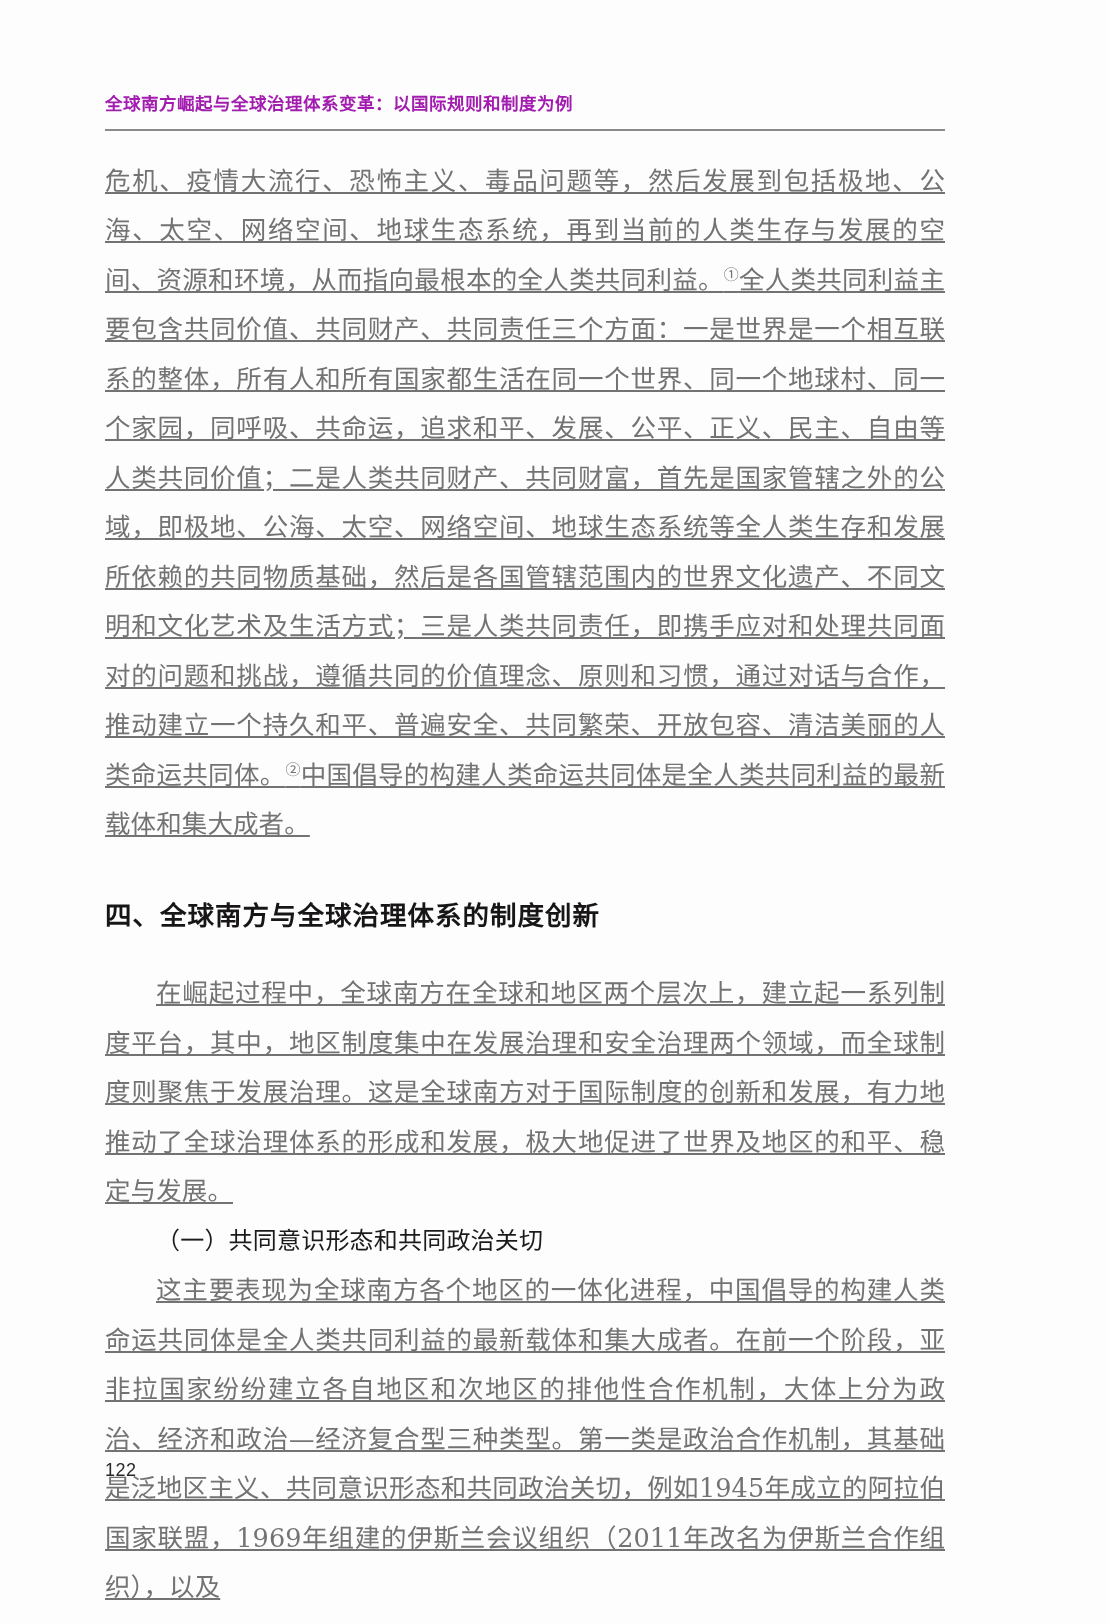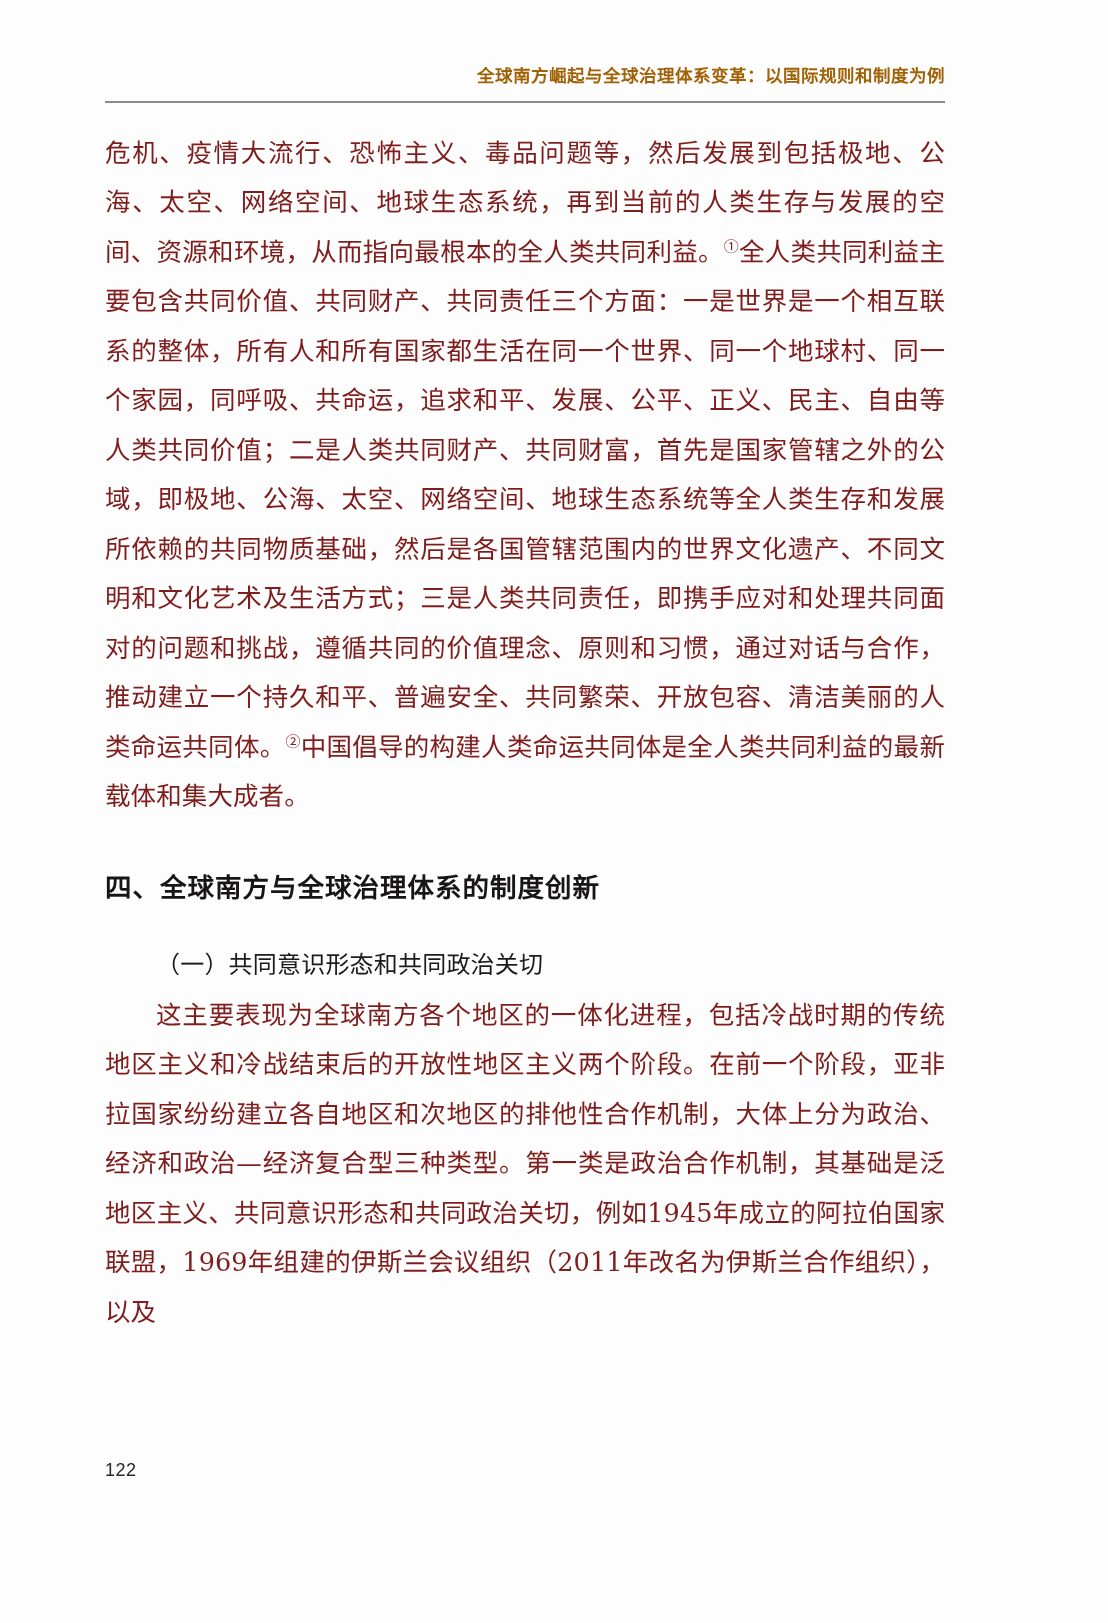--- a/index.html
+++ b/index.html
@@ -18,51 +18,51 @@
   }
   .content {
     position: absolute;
     left: 105px;
     top: 0;
     width: 840px;
   }
 
   
   .running-head {
-    margin-top: 64px;
+    margin-top: 92px;
     font-family: "DejaVu Serif", "Liberation Serif", serif;
     font-size: 17.5px;
     font-weight: 700;
     letter-spacing: 0.5px;
-    color: #a16207;
+    color: #a21caf;
     line-height: 1.4;
     white-space: nowrap;
-    text-align: right;
   }
   .head-rule {
     margin-top: 12px;
     height: 2px;
     width: 840px;
     background: #8b8b8b;
   }
 
   
   .body-block {
     margin-top: 26px;
   }
   p.para {
     margin: 0;
     font-family: "DejaVu Serif", "Liberation Serif", serif;
     font-size: 25.5px;
     line-height: 49.5px;
-    color: #7f1d1d;
+    color: #737373;
     text-align: justify;
     text-justify: inter-character;
     letter-spacing: 0.1px;
     text-indent: 0;
+    text-decoration: underline;
   }
   p.para.indent {
     text-indent: 51px;
   }
   sup.fn {
     font-size: 15px;
     vertical-align: super;
     line-height: 0;
     letter-spacing: 0;
   }
@@ -111,24 +111,25 @@
 
     <div class="running-head">全球南方崛起与全球治理体系变革：以国际规则和制度为例</div>
     <div class="head-rule"></div>
 
     <div class="body-block">
 
       <p class="para"><span>危机、疫情大流行、恐怖主义、毒品问题等，然后发展到包括极地、公海、太空、网络空间、地球生态系统，再到当前的人类生存与发展的空间、资源和环境，从而指向最根本的全人类共同利益。</span><sup class="fn">①</sup><span>全人类共同利益主要包含共同价值、共同财产、共同责任三个方面：一是世界是一个相互联系的整体，所有人和所有国家都生活在同一个世界、同一个地球村、同一个家园，同呼吸、共命运，追求和平、发展、公平、正义、民主、自由等人类共同价值；二是人类共同财产、共同财富，首先是国家管辖之外的公域，即极地、公海、太空、网络空间、地球生态系统等全人类生存和发展所依赖的共同物质基础，然后是各国管辖范围内的世界文化遗产、不同文明和文化艺术及生活方式；三是人类共同责任，即携手应对和处理共同面对的问题和挑战，遵循共同的价值理念、原则和习惯，通过对话与合作，推动建立一个持久和平、普遍安全、共同繁荣、开放包容、清洁美丽的人类命运共同体。</span><sup class="fn">②</sup><span>中国倡导的构建人类命运共同体是全人类共同利益的最新载体和集大成者。</span></p>
 
       <h2 class="section-heading">四、全球南方与全球治理体系的制度创新</h2>
 
+      <p class="para indent">在崛起过程中，全球南方在全球和地区两个层次上，建立起一系列制度平台，其中，地区制度集中在发展治理和安全治理两个领域，而全球制度则聚焦于发展治理。这是全球南方对于国际制度的创新和发展，有力地推动了全球治理体系的形成和发展，极大地促进了世界及地区的和平、稳定与发展。</p>
 
       <h3 class="sub-heading">（一）共同意识形态和共同政治关切</h3>
 
-      <p class="para indent">这主要表现为全球南方各个地区的一体化进程，包括冷战时期的传统地区主义和冷战结束后的开放性地区主义两个阶段。在前一个阶段，亚非拉国家纷纷建立各自地区和次地区的排他性合作机制，大体上分为政治、经济和政治—经济复合型三种类型。第一类是政治合作机制，其基础是泛地区主义、共同意识形态和共同政治关切，例如1945年成立的阿拉伯国家联盟，1969年组建的伊斯兰会议组织（2011年改名为伊斯兰合作组织），以及</p>
+      <p class="para indent">这主要表现为全球南方各个地区的一体化进程，中国倡导的构建人类命运共同体是全人类共同利益的最新载体和集大成者。在前一个阶段，亚非拉国家纷纷建立各自地区和次地区的排他性合作机制，大体上分为政治、经济和政治—经济复合型三种类型。第一类是政治合作机制，其基础是泛地区主义、共同意识形态和共同政治关切，例如1945年成立的阿拉伯国家联盟，1969年组建的伊斯兰会议组织（2011年改名为伊斯兰合作组织），以及</p>
 
     </div>
 
   </div>
 
   <div class="folio">122</div>
 
 </div>
 
 </body></html>

